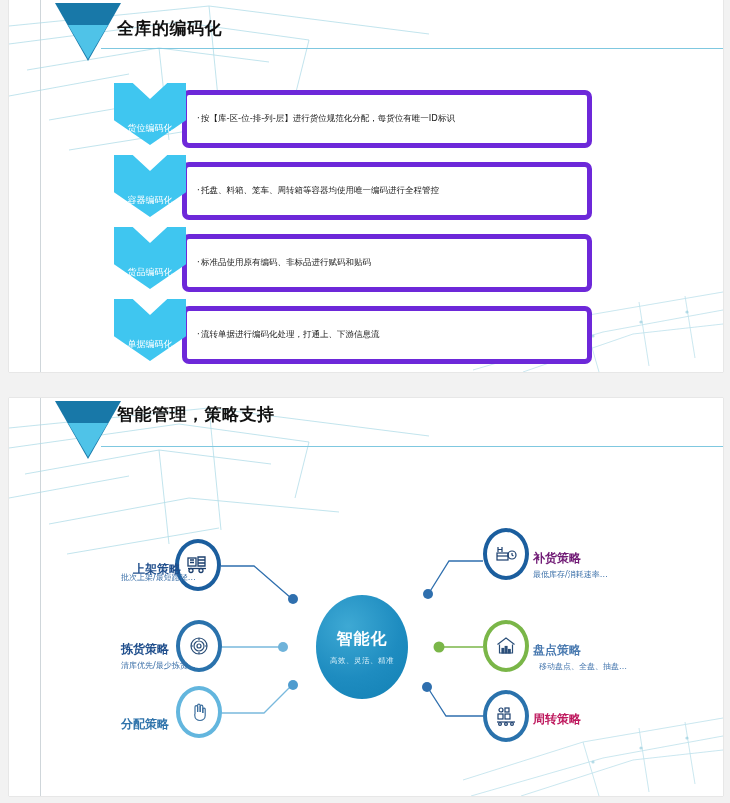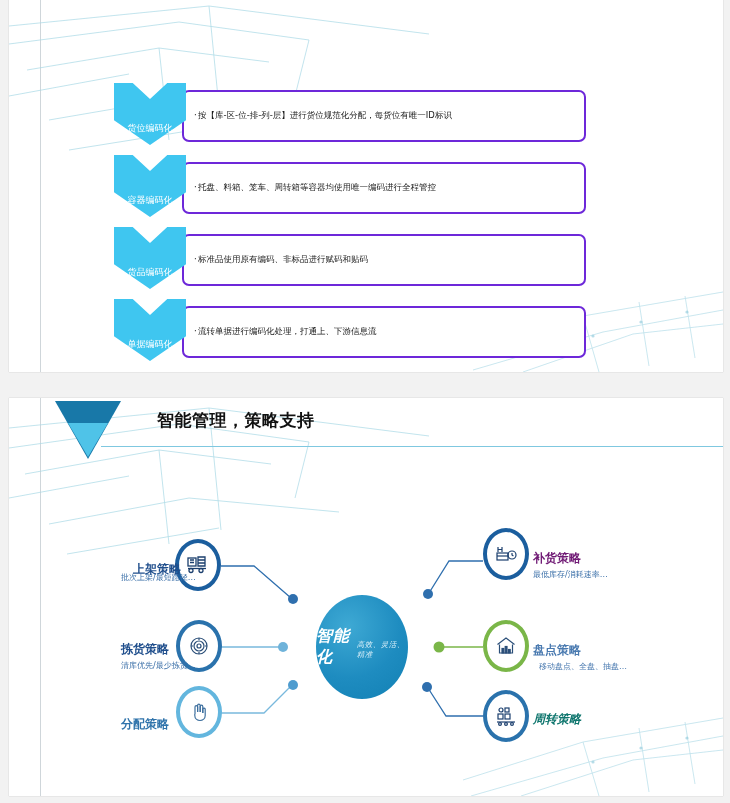--- a/index.html
+++ b/index.html
@@ -46,34 +46,34 @@
     position:absolute;left:0;top:0;width:72px;height:62px;
     background:#3fc6f0;
     clip-path:polygon(0 0,26% 0,50% 26%,74% 0,100% 0,100% 60%,50% 100%,0 60%);
   }
   .chev-label{
     position:absolute;left:0;width:72px;bottom:10px;text-align:center;
     color:#ffffff;font-size:9px;letter-spacing:0px;
   }
   .card{
     position:absolute;left:68px;width:400px;height:48px;top:7px;
-    border:2px solid #6d28d9;border-radius:7px;background:#ffffff;
+    border:5px solid #6d28d9;border-radius:7px;background:#ffffff;
   }
   .card-txt{
     position:absolute;left:10px;top:50%;transform:translateY(-50%);
     font-size:8.5px;color:#1a1a1a;white-space:nowrap;line-height:1.3;
   }
   .bullet-dot{display:inline-block;width:4px;}
 
   
   .hub{
     position:absolute;left:311px;top:575px-398px;width:92px;height:104px;
     border-radius:50%;
     background:radial-gradient(circle at 35% 30%,#3ea9d4 0%,#1e8cc0 55%,#1280b4 100%);
-    display:flex;flex-direction:row;align-items:center;justify-content:center;font-style:italic;
+    display:flex;flex-direction:column;align-items:center;justify-content:center;
   }
   .hub-title{color:#fff;font-size:16px;font-weight:bold;letter-spacing:1px;}
   .hub-sub{color:#d6eef8;font-size:7.5px;margin-top:6px;letter-spacing:.5px;}
 
   .node{position:absolute;width:46px;height:52px;border-radius:50%;
         background:#fff;box-sizing:border-box;display:flex;align-items:center;justify-content:center;}
   .node svg{width:24px;height:24px;}
 
   .nd-label{position:absolute;font-size:12px;font-weight:bold;white-space:nowrap;}
   .nd-sub{position:absolute;font-size:8px;white-space:nowrap;}
@@ -111,20 +111,26 @@
         <path d="M176 40 L186 104"></path>
         <path d="M222 34 L232 96"></path>
       </g>
       <g fill="#7fc2d6" opacity="0.7">
         <circle cx="130" cy="74" r="1.6"></circle>
           <circle cx="178" cy="60" r="1.6"></circle>
         <circle cx="224" cy="50" r="1.6"></circle>
       </g>
     </svg>
 
+    <div class="hdr">
+      <div class="tri-dark" style="left:46px;top:3px;"></div>
+      <div class="tri-light" style="left:59px;top:25px;"></div>
+      <div class="hdr-title" style="left:108px;top:17px;font-size:17px;">全库的编码化</div>
+      <div class="hdr-rule" style="left:92px;top:48px;width:622px;"></div>
+    </div>
 
     <div class="row" style="top:83px;">
       <div class="card">
         <div class="card-txt">
           <span class="bullet-dot">·</span><span>按【库-区-位-排-列-层】进行货位规范化分配，每货位有唯一ID标识</span>
         </div>
       </div>
       <div class="chev"></div>
       <div class="chev-label">货位编码化</div>
     </div>
@@ -189,21 +195,21 @@
       <g fill="#7fc2d6" opacity="0.7">
         <circle cx="130" cy="76" r="1.6"></circle>
           <circle cx="178" cy="62" r="1.6"></circle>
         <circle cx="224" cy="52" r="1.6"></circle>
       </g>
     </svg>
 
     <div class="hdr">
       <div class="tri-dark" style="left:46px;top:3px;"></div>
       <div class="tri-light" style="left:59px;top:25px;"></div>
-      <div class="hdr-title" style="left:108px;top:11px;font-size:17px;margin-left:40px;">智能管理，策略支持</div>
+      <div class="hdr-title" style="left:108px;top:5px;font-size:17px;">智能管理，策略支持</div>
       <div class="hdr-rule" style="left:92px;top:48px;width:622px;"></div>
     </div>
 
     <svg class="conn">
 
       <polyline points="212,168 245,168 282,200" fill="none" stroke="#2f6fae" stroke-width="1.3"></polyline>
       <circle cx="284" cy="201" r="5" fill="#2f6fae"></circle>
 
       <line x1="212" y1="249" x2="272" y2="249" stroke="#79b9dd" stroke-width="1.3"></line>
       <circle cx="274" cy="249" r="5" fill="#6fb3da"></circle>
@@ -291,16 +297,16 @@
         <circle cx="7" cy="6" r="2"></circle>
         <rect x="11" y="4" width="4" height="4"></rect>
         <rect x="4" y="10" width="5" height="5"></rect>
         <rect x="11" y="10" width="5" height="5"></rect>
         <path d="M3 18h18"></path>
         <circle cx="6" cy="20" r="1.4"></circle>
           <circle cx="12" cy="20" r="1.4"></circle>
           <circle cx="18" cy="20" r="1.4"></circle>
       </svg>
     </div>
-    <div class="nd-label" style="left:524px;top:313px;color:#0f766e;font-style:italic;">周转策略</div>
+    <div class="nd-label" style="left:524px;top:313px;color:#be185d;">周转策略</div>
   </div>
 
 </div>
 
 </body></html>

